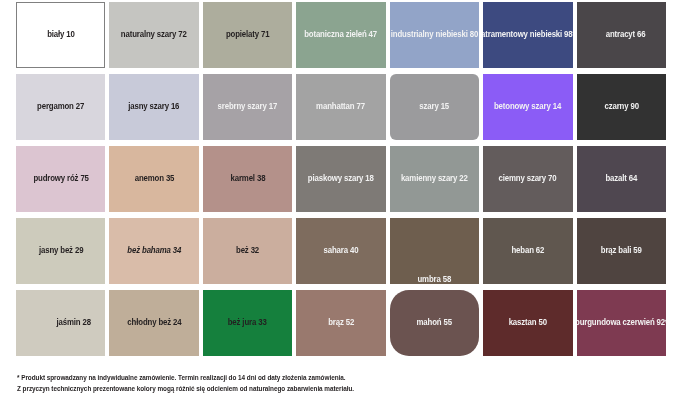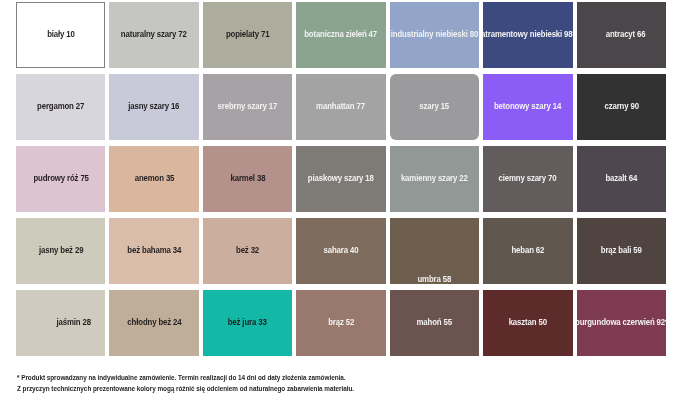--- a/index.html
+++ b/index.html
@@ -137,21 +137,21 @@
       </div>
       <div class="swatch" style="background: rgb(99, 92, 92);">
         <span class="swatch-label light-text">ciemny szary 70</span>
       </div>
       <div class="swatch" style="background: rgb(79, 71, 80);">
         <span class="swatch-label light-text">bazalt 64</span>
       </div>
       <div class="swatch" style="background: rgb(205, 203, 188);">
         <span class="swatch-label dark-text">jasny beż 29</span>
       </div>
-      <div class="swatch" style="background: rgb(217, 188, 169);">
+      <div class="swatch" style="background: rgb(217, 188, 169); font-style: italic;">
         <span class="swatch-label dark-text">beż bahama 34</span>
       </div>
       <div class="swatch" style="background: rgb(203, 174, 158);">
         <span class="swatch-label dark-text">beż 32</span>
       </div>
       <div class="swatch" style="background: rgb(126, 108, 94);">
         <span class="swatch-label light-text">sahara 40</span>
       </div>
       <div class="swatch" style="background: rgb(110, 94, 78); align-items: flex-end;">
         <span class="swatch-label light-text">umbra 58</span>
@@ -161,27 +161,27 @@
       </div>
       <div class="swatch" style="background: rgb(79, 68, 64);">
         <span class="swatch-label light-text">brąz bali 59</span>
       </div>
       <div class="swatch" style="background: rgb(207, 203, 191); padding-left: 25px;">
         <span class="swatch-label dark-text">jaśmin 28</span>
       </div>
       <div class="swatch" style="background: rgb(191, 174, 153);">
         <span class="swatch-label dark-text">chłodny beż 24</span>
       </div>
-      <div class="swatch" style="background: #14b8a6;">
+      <div class="swatch" style="background: #15803d;">
         <span class="swatch-label dark-text">beż jura 33</span>
       </div>
       <div class="swatch" style="background: rgb(153, 121, 110);">
         <span class="swatch-label light-text">brąz 52</span>
       </div>
-      <div class="swatch" style="background: rgb(107, 83, 80);">
+      <div class="swatch" style="background: rgb(107, 83, 80); border-radius: 19px;">
         <span class="swatch-label light-text">mahoń 55</span>
       </div>
       <div class="swatch" style="background: rgb(94, 43, 43);">
         <span class="swatch-label light-text">kasztan 50</span>
       </div>
       <div class="swatch" style="background: rgb(126, 58, 81);">
         <span class="swatch-label light-text">burgundowa czerwień 92*</span>
       </div>
     </div>
 

